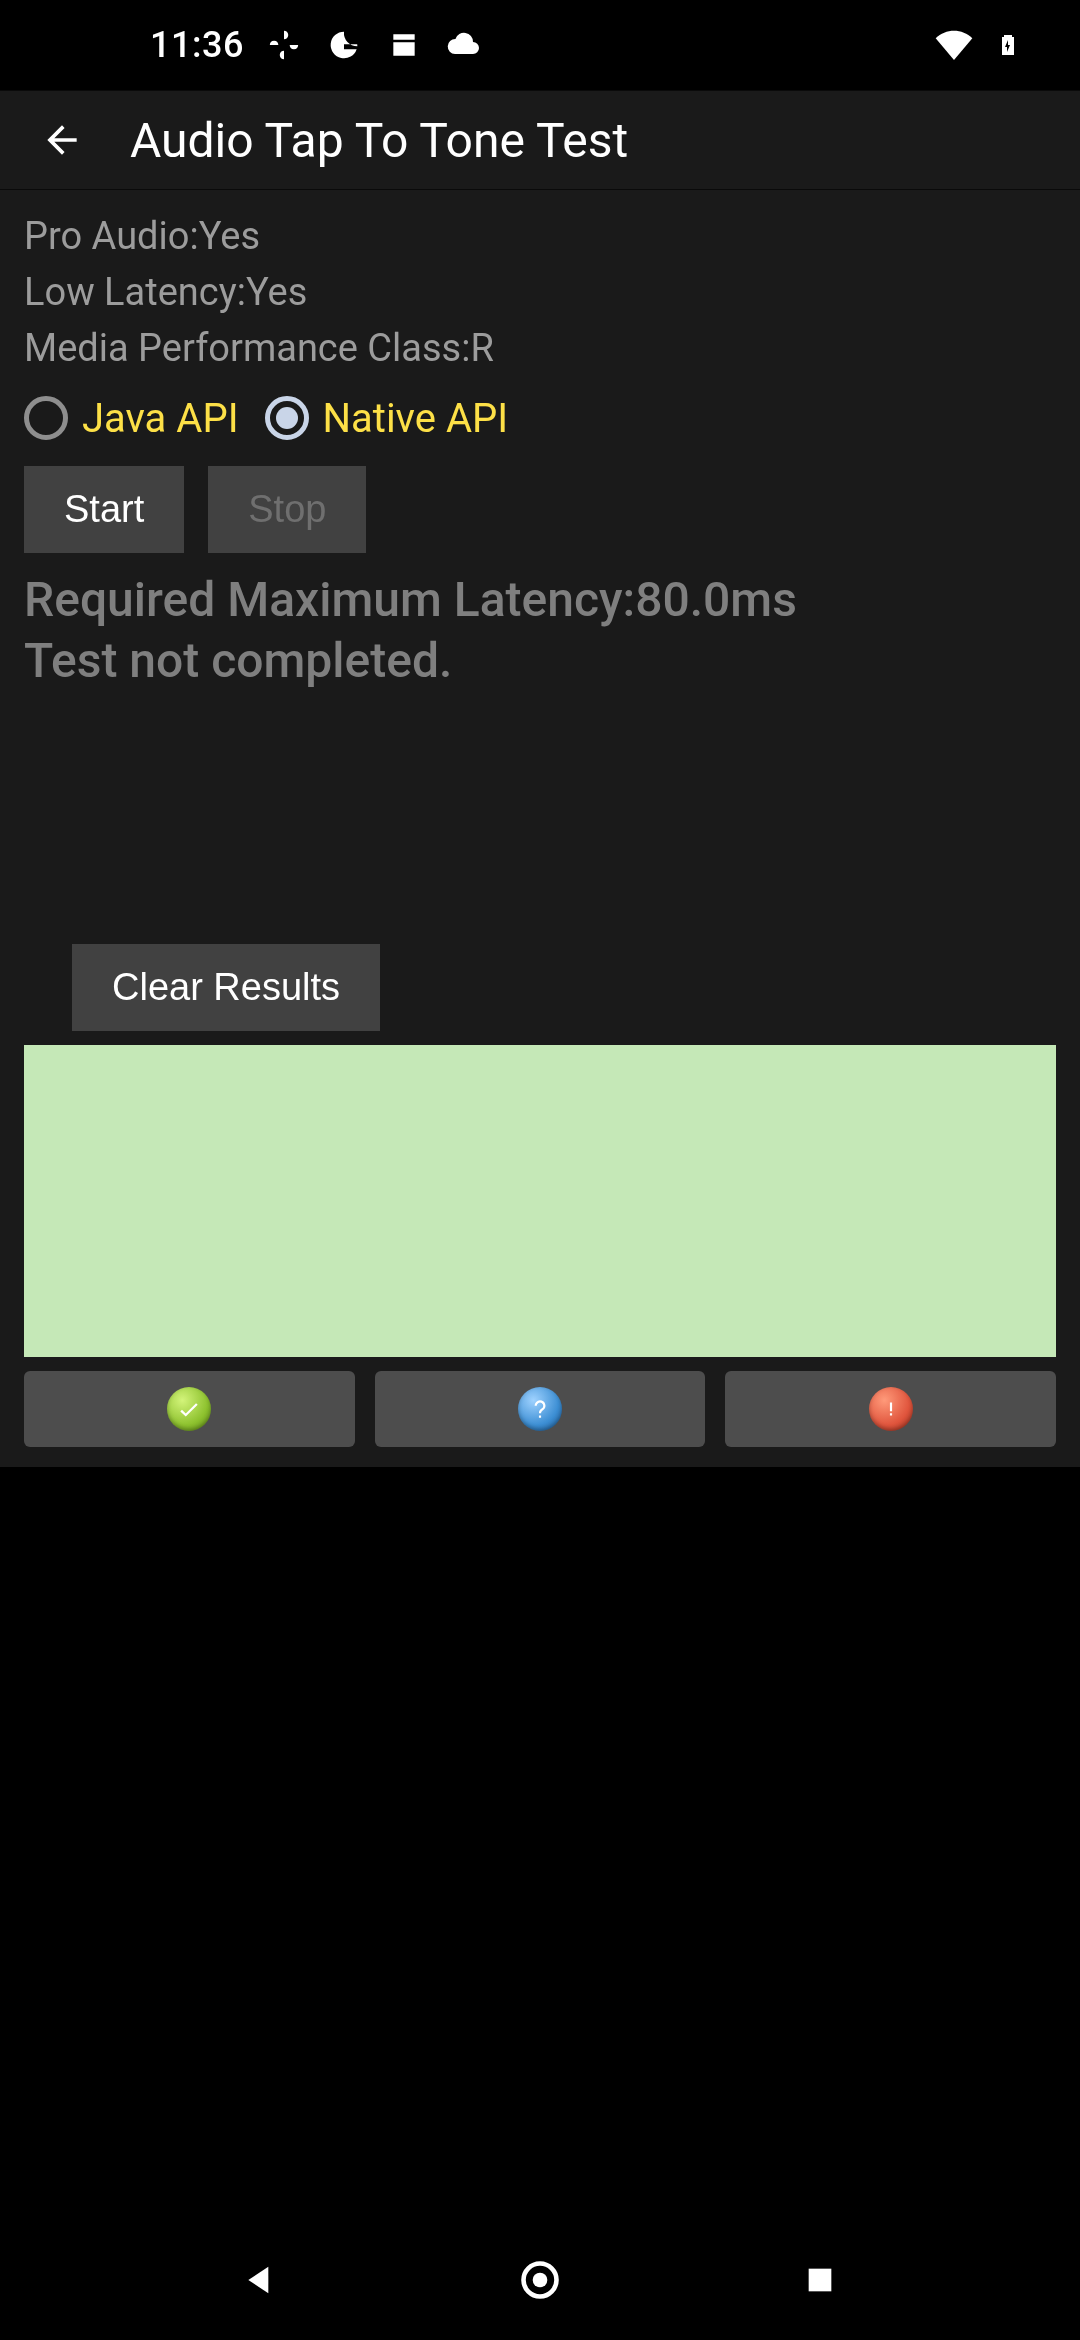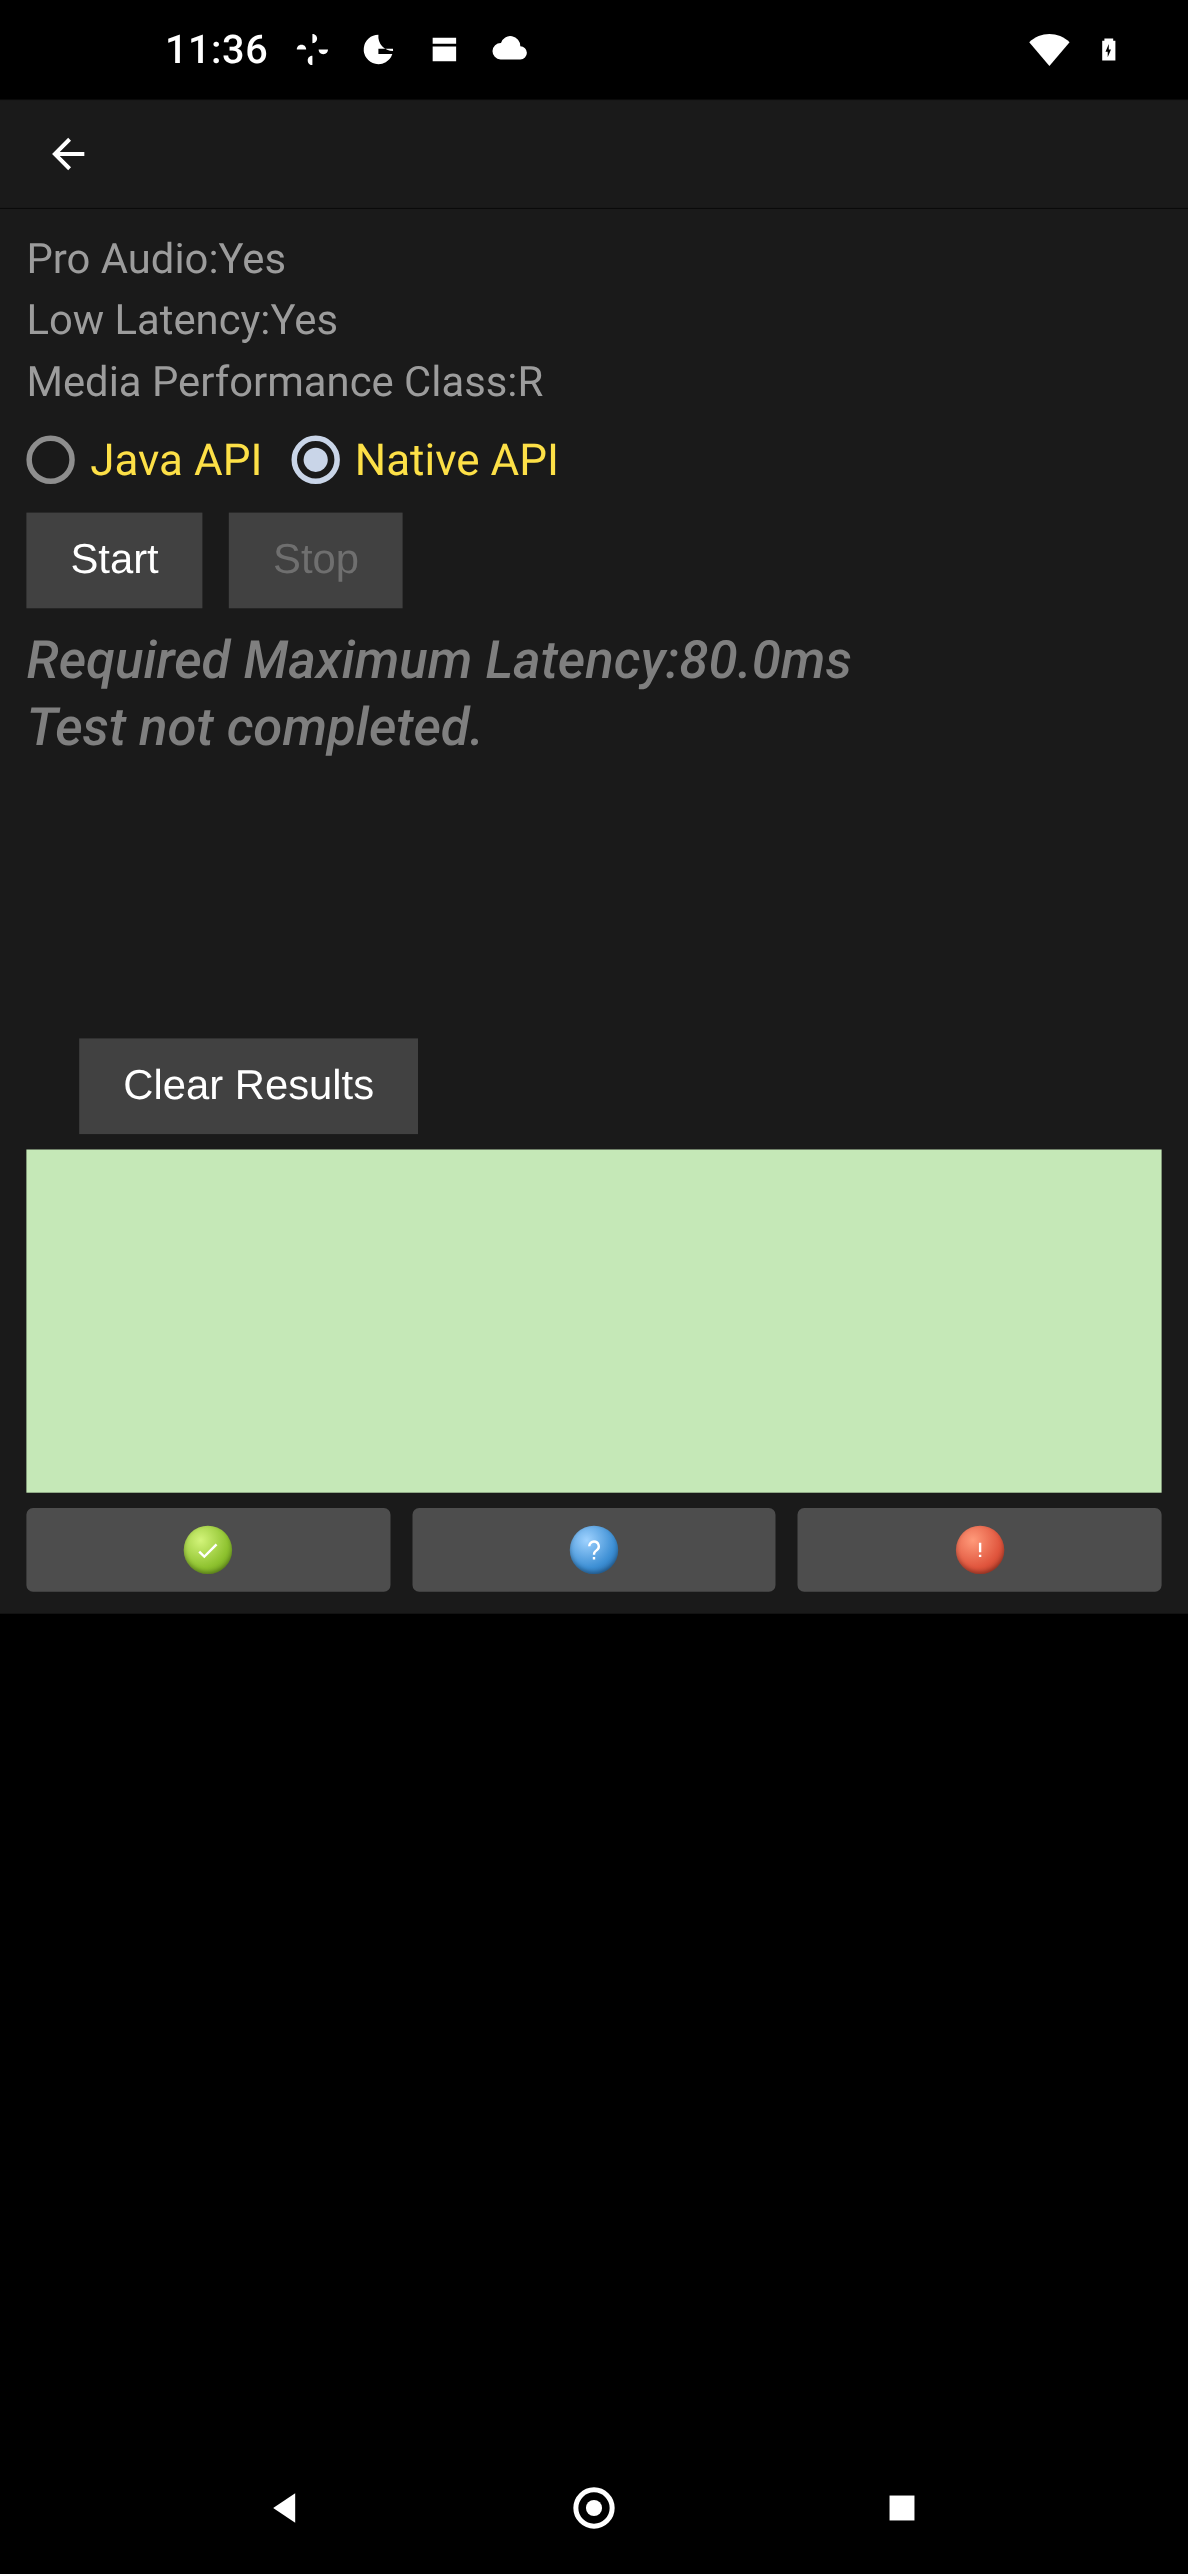--- a/index.html
+++ b/index.html
@@ -51,21 +51,21 @@
     .radio-circle.selected { border-color:#c9d5e8; }
     .radio-circle .dot { width:22px; height:22px; border-radius:50%; background:#c9d5e8; }
     .radio-label { font-size:40px; color:#fde047; }
     .button-row { display:flex; gap:24px; margin-bottom:18px;align-items:flex-end;}
     .btn {
       background:#414141; color:#ffffff; font-size:38px; padding:22px 40px;
       border:none;
     }
     .btn.disabled { color:#6f6f6f; }
     .status-text { font-size:48px; font-weight:500; color:#7f7f7f; line-height:1.2; margin-top:14px; margin-bottom:14px;}
-    .status-text div { margin-bottom:4px;font-style:italic; }
+    .status-text div { margin-bottom:4px; }
     .spacer { height: 240px; }
     .clear-row { margin-bottom:14px;padding-left:48px; }
     .green-panel {
       background:#c5e8b7; height:312px; width:100%; margin-bottom:14px;
     }
     .btn3row { display:flex; gap:20px; }
     .btn3 {
       flex:1; height:76px; background:#4d4d4d; border-radius:6px;
       display:flex; align-items:center; justify-content:center;
     }
@@ -122,20 +122,21 @@
     </span>
   </div>
 </div>
 
 <div class="app-bar">
   <div class="back-btn">
     <svg viewBox="0 0 24 24" width="44" height="44" fill="#ffffff">
         <path d="M20 11H7.8l5.6-5.6L12 4l-8 8 8 8 1.4-1.4L7.8 13H20z"></path>
       </svg>
   </div>
+  <div class="app-title">Audio Tap To Tone Test</div>
 </div>
 
 <div class="content">
   <div class="info-line">Pro Audio:Yes</div>
   <div class="info-line">Low Latency:Yes</div>
   <div class="info-line">Media Performance Class:R</div>
 
   <div class="radio-row">
     <div class="radio">
       <div class="radio-circle"></div>

